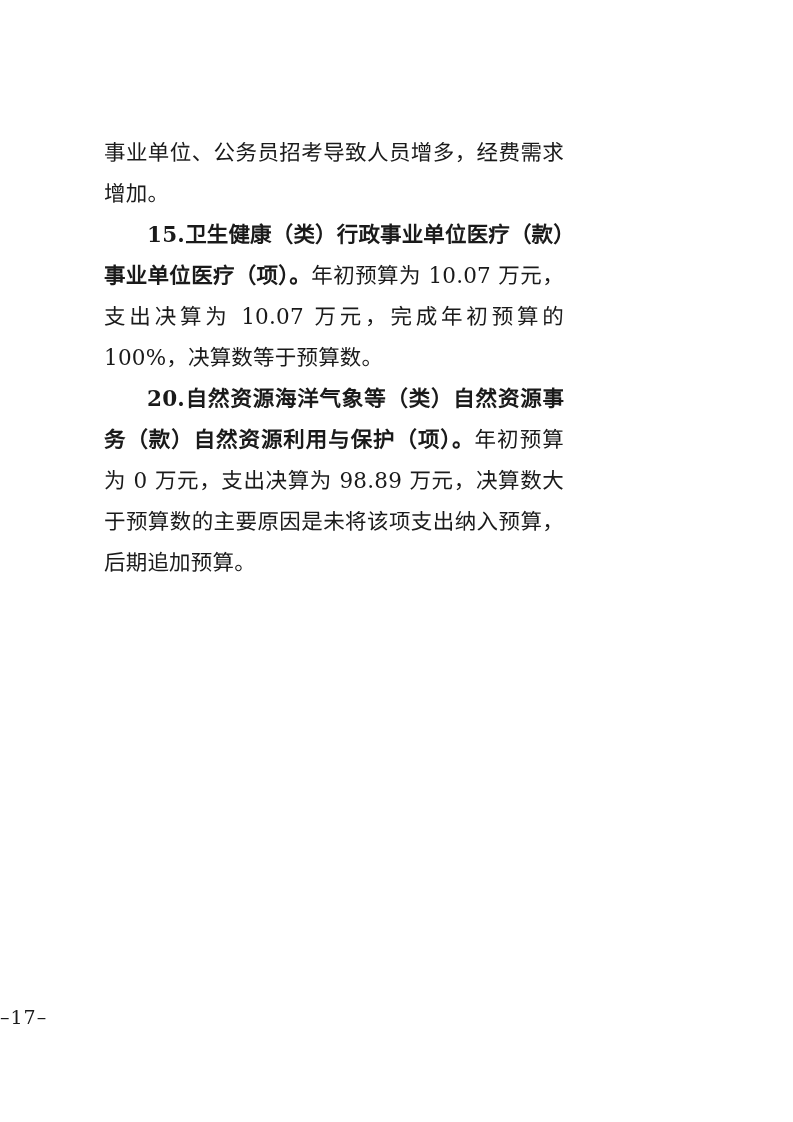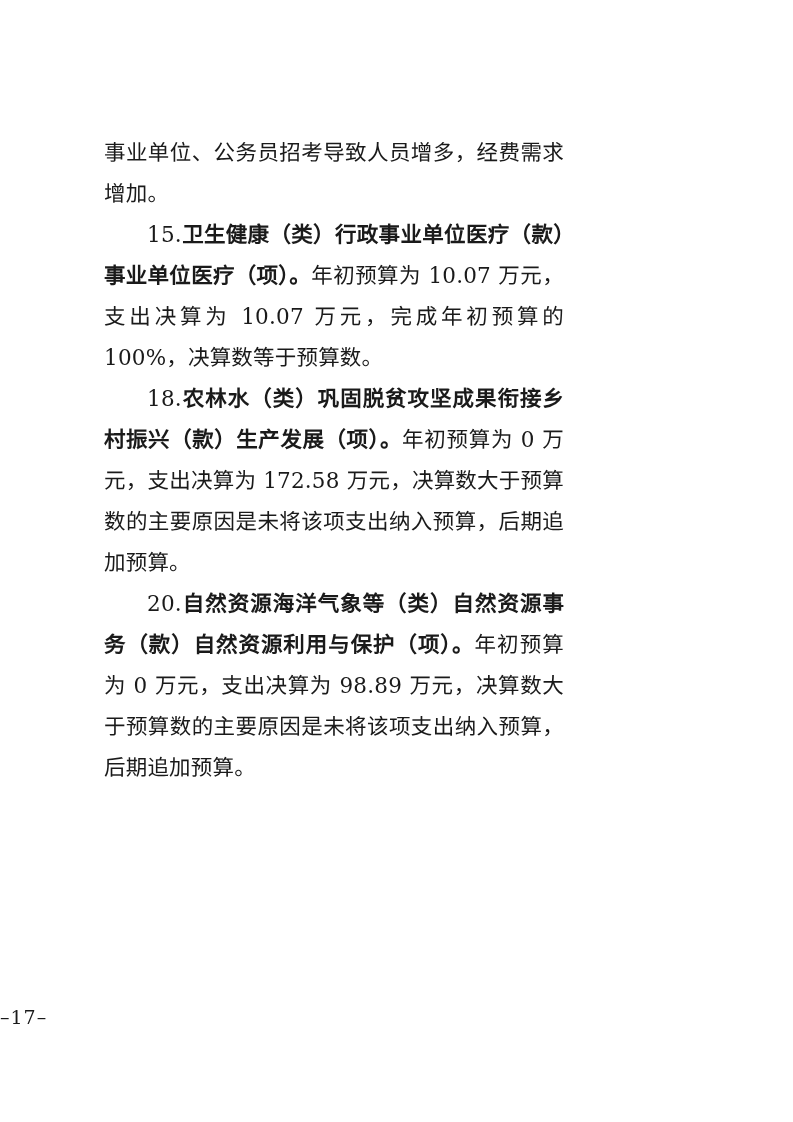--- a/index.html
+++ b/index.html
@@ -37,21 +37,21 @@
   p.para.noindent {
     text-indent: 0;
   }
   
   .lbl {
     font-weight: bold;
     font-family: "DejaVu Serif", "Liberation Serif", serif;
     letter-spacing: 0px;
   }
   .num {
-    font-weight: normal;
+    font-weight: bold;
     margin-top: 32px;
   }
   .txt {
     font-weight: normal;
   }
   .page-number {
     position: absolute;
     left: 0;
     right: 98px;
     bottom: 94px;
@@ -71,23 +71,20 @@
     <p class="para noindent">
       <span class="txt">事业单位、公务员招考导致人员增多，经费需求增加。</span>
     </p>
 
     <p class="para">
       <span class="num">15.</span><span class="lbl">卫生健康（类）行政事业单位医疗（款）事业单位医疗（项）。</span><span class="txt">年初预算为 10.07 万元，支出决算为 10.07 万元，完成年初预算的 100%，决算数等于预算数。</span>
     </p>
 
 
 
-    <p class="para">
-      <span class="num">18.</span><span class="lbl">农林水（类）巩固脱贫攻坚成果衔接乡村振兴（款）生产发展（项）。</span><span class="txt">年初预算为 0 万元，支出决算为 172.58 万元，决算数大于预算数的主要原因是未将该项支出纳入预算，后期追加预算。</span>
-    </p>
 
 
     <p class="para">
       <span class="num">20.</span><span class="lbl">自然资源海洋气象等（类）自然资源事务（款）自然资源利用与保护（项）。</span><span class="txt">年初预算为 0 万元，支出决算为 98.89 万元，决算数大于预算数的主要原因是未将该项支出纳入预算，后期追加预算。</span>
     </p>
 
 
   </div>
 
   <div class="page-number">–17–</div>

